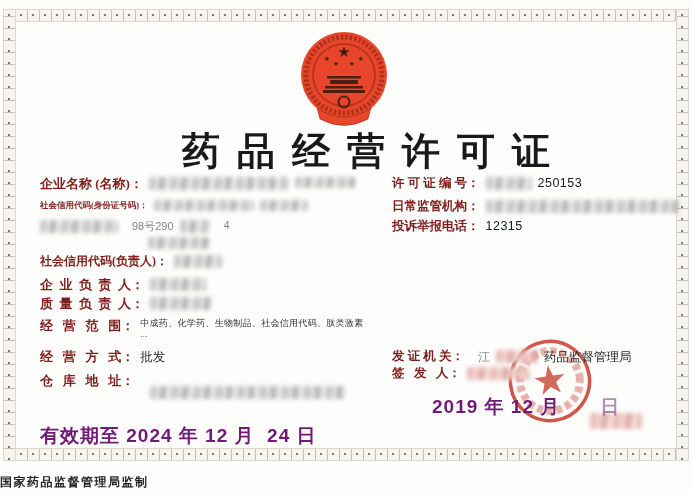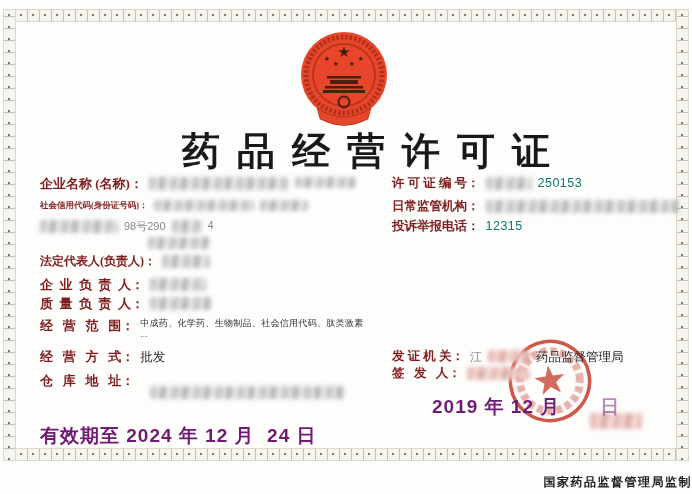--- a/index.html
+++ b/index.html
@@ -31,41 +31,41 @@
     padding-left:40px;
   }
 
   
   .row{position:absolute;display:flex;align-items:flex-start;gap:6px;white-space:pre;}
   .lbl{font-weight:600;font-size:13px;line-height:1.25;color:#7f1d1d;flex:none;}
   .lbl.fs12{font-size:12px;}
   .lbl.small{font-size:8.5px;line-height:1.6;}
   .lbl.r{font-size:12.5px;}
   .val{font-size:12.5px;line-height:1.3;color:#262626;font-family:Liberation Serif, serif;}
-  .num{font-family:"Liberation Sans","DejaVu Sans",sans-serif;font-size:12.5px;letter-spacing:.5px;color:#0f766e;text-align:center;}
-  .frag{opacity:.62;font-family:"Liberation Sans","DejaVu Sans",sans-serif;font-size:11px;color:#3a3a3a;}
+  .num{font-family:"Liberation Sans","DejaVu Sans",sans-serif;font-size:12.5px;letter-spacing:.5px;color:#0f172a;text-align:center;}
+  .frag{opacity:.62;font-family:"Liberation Sans","DejaVu Sans",sans-serif;font-size:11px;color:#3a3a3a;margin-left:8px;}
   .scope{font-size:9px;line-height:11px;color:#333;letter-spacing:.3px;max-width:250px;white-space:normal;}
   .bold-line{font-family:Liberation Sans, sans-serif;font-weight:600;font-size:19px;color:#701a75;letter-spacing:1px;}
 
   
   .redact{
     display:inline-block;height:13px;margin-top:1px;border-radius:2px;flex:none;
     background:repeating-linear-gradient(95deg,#bfbfbf 0 6px,#dcdcdc 6px 11px,#a8a8a8 11px 16px,#e2e2e2 16px 22px);
     filter:blur(2.2px);opacity:.88;
   }
   .redact.pink{
     background:repeating-linear-gradient(95deg,#e3b3ad 0 6px,#f0cdc8 6px 12px,#d9a49e 12px 18px,#f2d6d1 18px 24px);
   }
 
   
   .emblem{position:absolute;left:299px;top:30px;width:90px;height:100px;}
   .seal{position:absolute;left:506px;top:334px;width:88px;height:94px;opacity:.92;}
 
   .footer{
-    position:absolute;left:0;right:0;top:474px;text-align:right;
+    position:absolute;left:0;right:0;top:474px;text-align:left;
     font-size:12px;font-weight:700;letter-spacing:1.5px;color:#222;
   }
   .datewrap{position:relative;display:inline-block;}
   .dayfaint{position:absolute;left:34px;top:0;opacity:.5;}
 </style>
 </head>
 <body>
 
 <div class="page">
 
@@ -124,21 +124,21 @@
 
   <div class="row" style="left:40px;top:219px">
     <span class="redact" style="width:78px"></span>
     <span class="frag">98号290</span>
     <span class="redact" style="width:30px"></span>
     <span class="frag">4</span>
   </div>
   <span class="redact" style="position:absolute;left:148px;top:236px;width:62px;height:12px"></span>
 
   <div class="row" style="left:40px;top:254px">
-    <span class="lbl fs12">法定代表人(负责人)：</span>
+    <span class="lbl fs12">社会信用代码(负责人)：</span>
     <span class="redact" style="width:48px"></span>
   </div>
 
   <div class="row" style="left:40px;top:277px">
     <span class="lbl">企  业  负  责  人：</span>
     <span class="redact" style="width:56px"></span>
   </div>
 
   <div class="row" style="left:40px;top:296px">
     <span class="lbl">质  量  负  责  人：</span>

